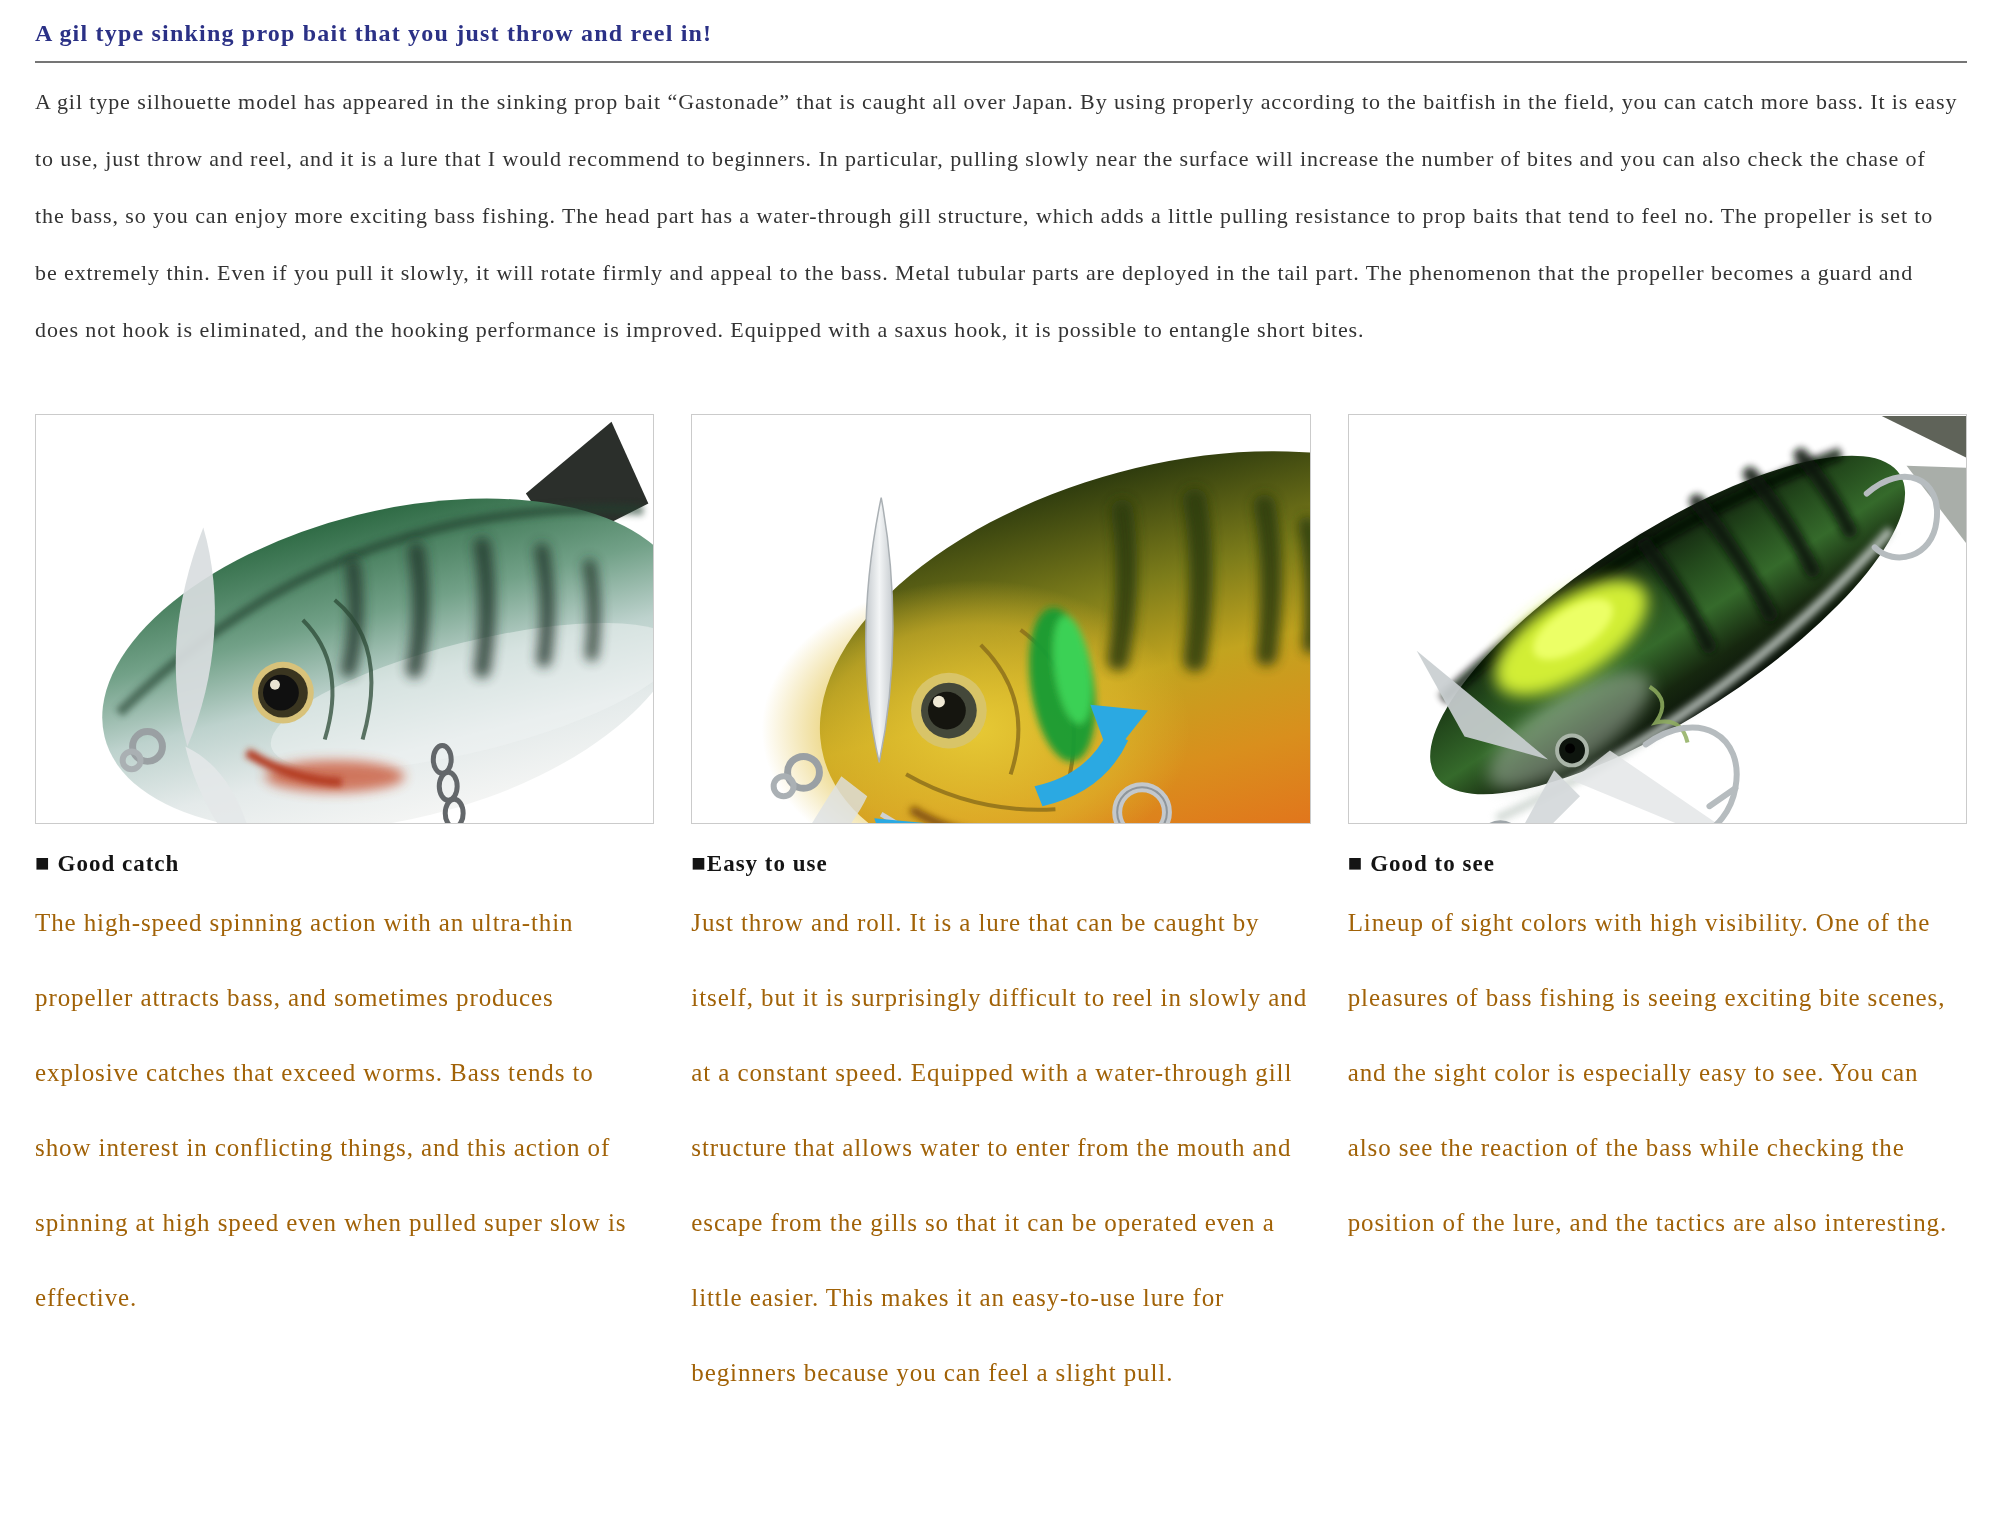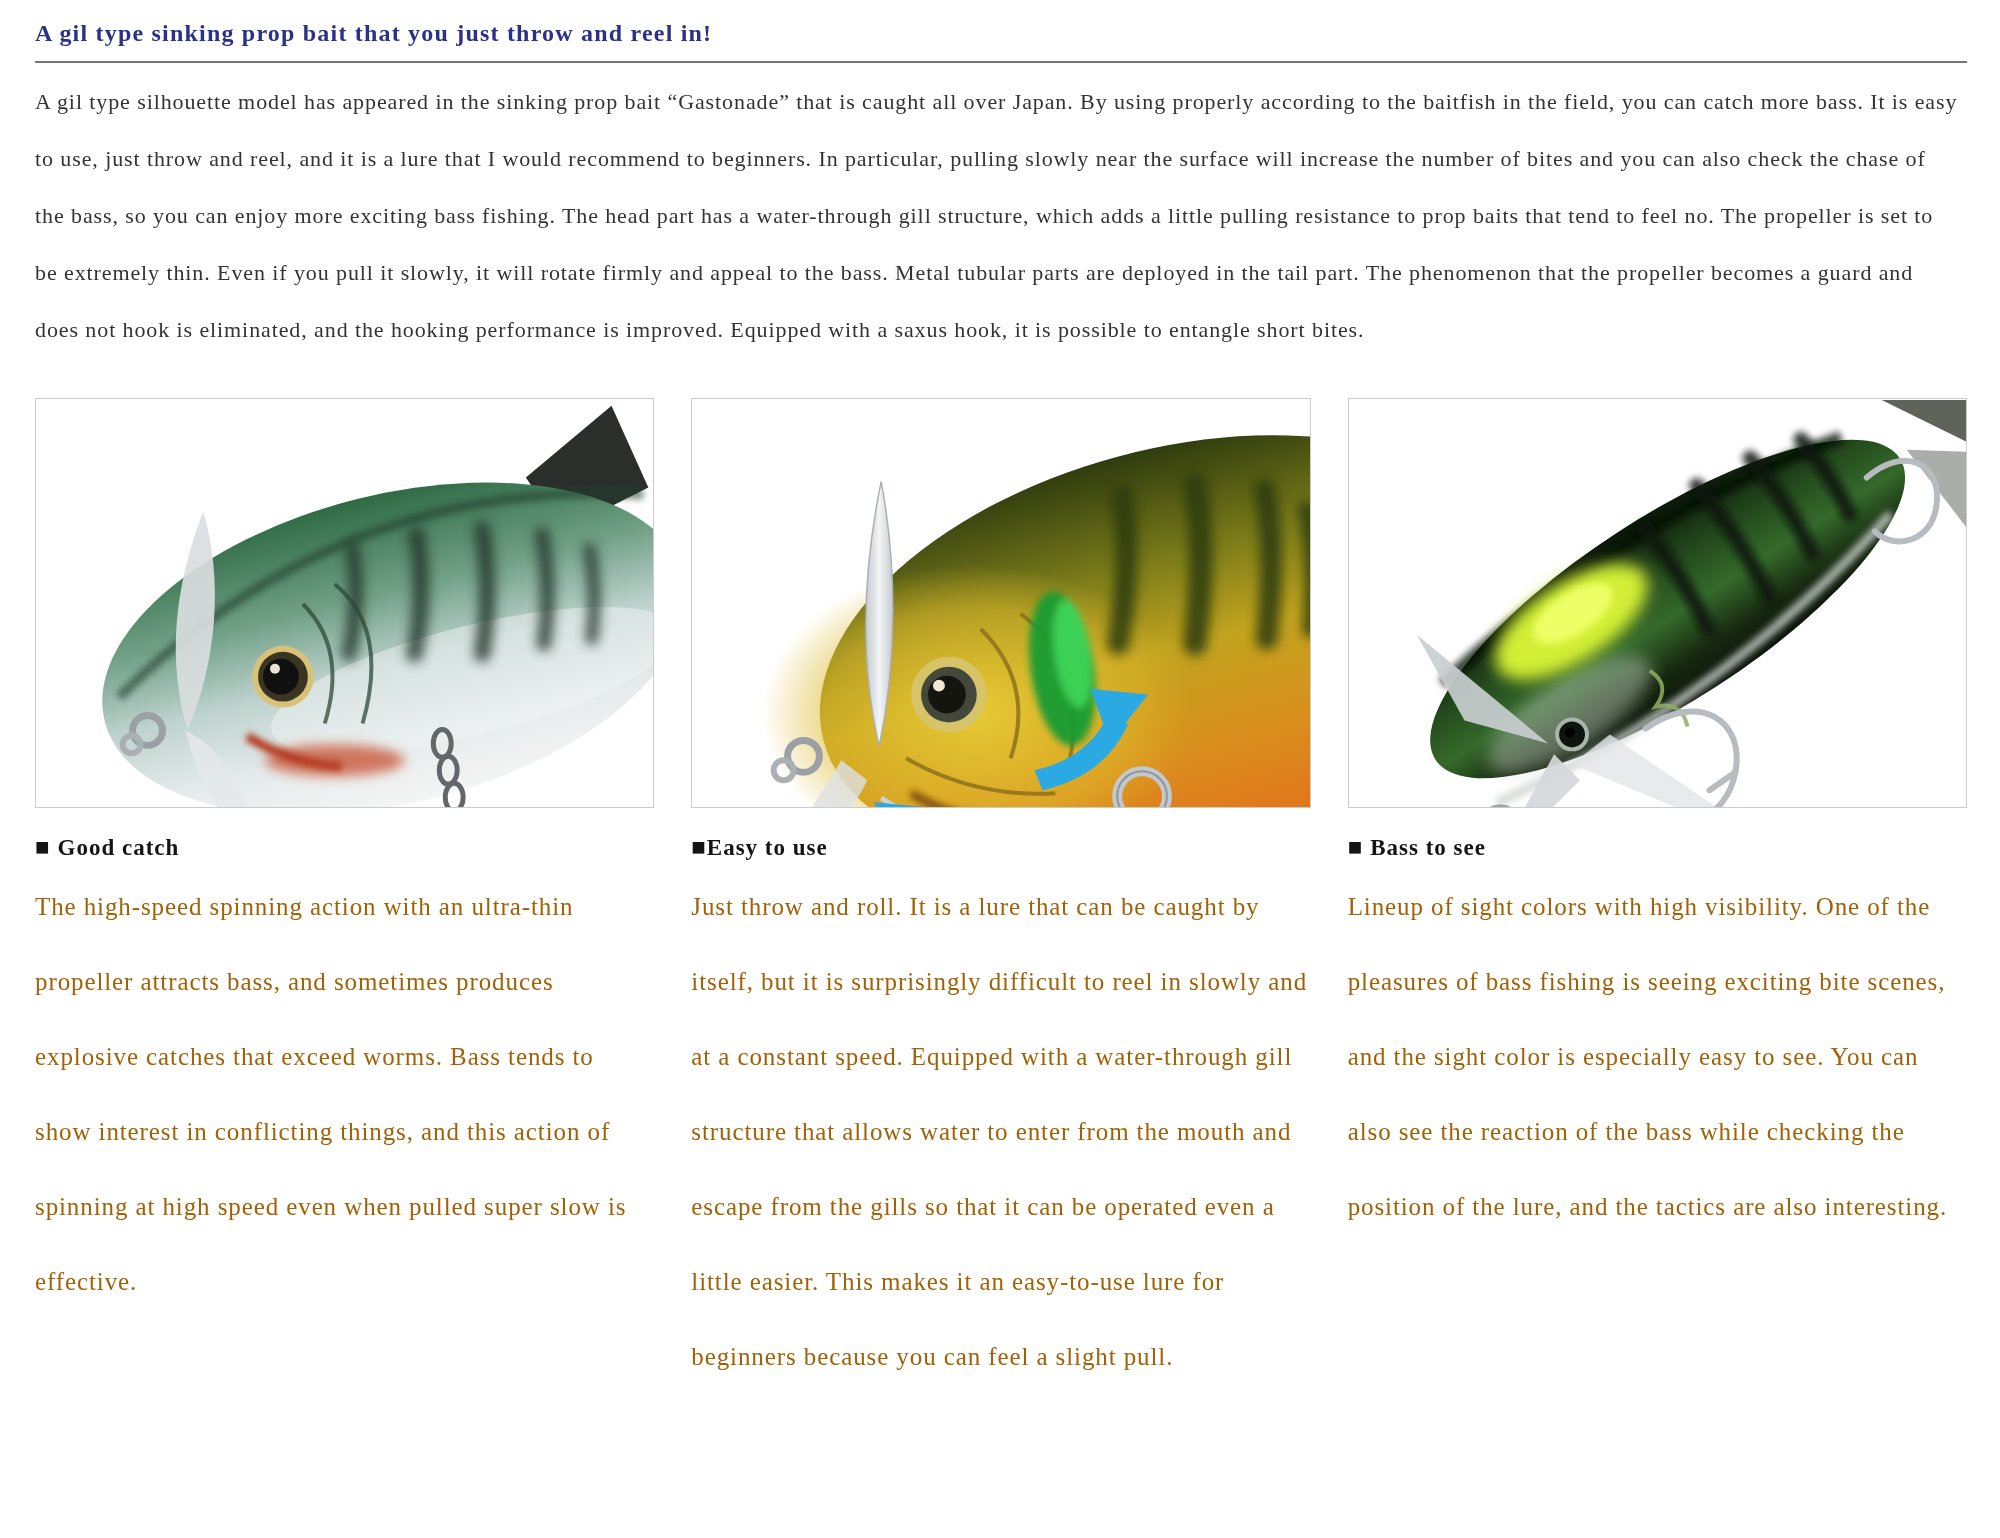--- a/index.html
+++ b/index.html
@@ -29,21 +29,21 @@
     letter-spacing:0.9px;
     color:#333333;
   }
   .spec-title-wrap{margin-top:62px;}
   .features{
     margin-top:40px;
     display:grid;
     grid-template-columns:repeat(3,1fr);
     column-gap:37px;
   }
-  .feature{min-width:0;}
+  .feature{min-width:0;margin-top:16px;}
   .photo-box{
     height:408px;
     border:1px solid #cbcbcb;
     background:#ffffff;
     overflow:hidden;
   }
   .photo-box svg{display:block;width:100%;height:100%;}
   .feature-heading{
     margin:26px 0 0 0;
     font-size:23px;
@@ -274,18 +274,18 @@
           <circle cx="152" cy="428" r="8" fill="none" stroke="#b5bbbe" stroke-width="4"></circle>
 
           <g stroke="#b6bcbf" stroke-width="6" fill="none" stroke-linecap="round">
             <path d="M298,330 C352,292 398,322 388,374 C380,420 330,442 300,414"></path>
             <path d="M388,374 L362,392"></path>
             <path d="M252,430 C292,456 342,450 362,420"></path>
             <path d="M520,78 C556,46 596,62 590,106 C586,142 548,152 528,132"></path>
           </g>
         </svg>
       </div>
-      <h3 class="feature-heading"><span class="bullet">■ </span><span>Bass to see</span></h3>
+      <h3 class="feature-heading"><span class="bullet">■ </span><span>Good to see</span></h3>
       <p class="feature-text">Lineup of sight colors with high visibility. One of the pleasures of bass fishing is seeing exciting bite scenes, and the sight color is especially easy to see. You can also see the reaction of the bass while checking the position of the lure, and the tactics are also interesting.</p>
     </div>
 
   </div>
 </div>
 
 </body></html>

